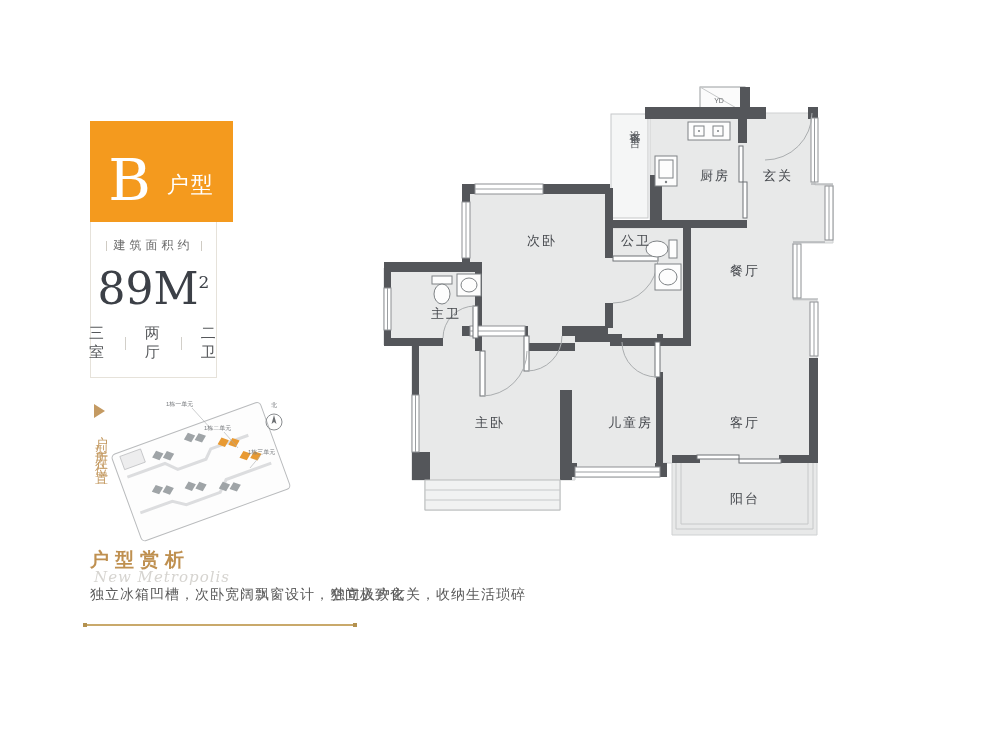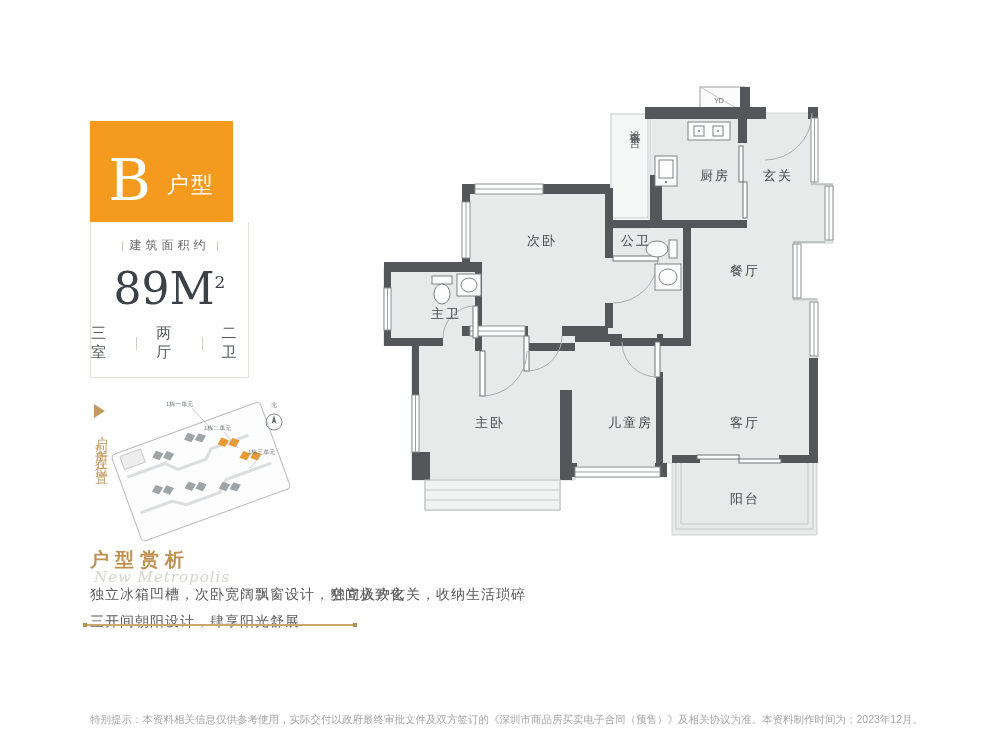--- a/index.html
+++ b/index.html
@@ -3,21 +3,21 @@
 <meta charset="utf-8">
 <style>
   html,body{margin:0;padding:0;}
   .page{position:relative;width:1000px;height:736px;background:#ffffff;overflow:hidden;
         font-family:"Liberation Sans",sans-serif;color:#555;}
   
   .type-box{position:absolute;left:90px;top:121px;width:143px;height:101px;background:#f49a1e;
             display:flex;align-items:flex-end;justify-content:center;gap:9px;padding-bottom:16px;box-sizing:border-box;}
   .type-letter{font-family:"DejaVu Serif",serif;font-size:58px;line-height:0.9;color:#fff;font-weight:400;}
   .type-word{font-size:22px;color:#fff;letter-spacing:2px;margin-bottom:6px;margin-left:7px;}
-  .area-box{position:absolute;left:90px;top:222px;width:159px;height:156px;border:1px solid #e6e2da;border-top:none;
+  .area-box{position:absolute;left:90px;top:222px;width:127px;height:156px;border:1px solid #e6e2da;border-top:none;
             box-sizing:border-box;display:flex;flex-direction:column;align-items:center;justify-content:center;gap:13px;}
   .area-caption{display:flex;align-items:center;gap:7px;font-size:12px;color:#6b6b6b;letter-spacing:4px;}
   .tick{width:1px;height:10px;background:#cfcbc3;}
   .area-value{font-family:"DejaVu Serif",serif;font-size:44px;color:#3c4047;line-height:1;text-align:center;}
   .area-value sup{font-size:17px;}
   .layout-row{display:flex;align-items:center;gap:19px;font-size:15px;color:#55575a;letter-spacing:2px;}
   .vsep{width:1px;height:13px;background:#d2cfc9;}
   
   .loc-arrow{position:absolute;left:94px;top:404px;width:0;height:0;
              border-left:11px solid #c49a62;border-top:7px solid transparent;border-bottom:7px solid transparent;}
@@ -263,22 +263,20 @@
     <text x="233" y="349" class="rlabel">儿童房</text>
     <text x="355" y="349" class="rlabel">客厅</text>
     <text x="355" y="425" class="rlabel">阳台</text>
   </svg>
   <div class="plat-label">设备平台</div>
 
   <div class="ana-watermark">New Metropolis</div>
   <div class="ana-title">户型赏析</div>
   <div class="bullets left">
     <div>独立冰箱凹槽，次卧宽阔飘窗设计，空间极致化</div>
-    <div>三开间朝阳设计，肆享阳光舒展</div>
   </div>
   <div class="bullets right">
     <div>独立入户玄关，收纳生活琐碎</div>
   </div>
   <div class="gold-line"></div>
 
-  <p class="fine special">特别提示：本资料相关信息仅供参考使用，实际交付以政府最终审批文件及双方签订的《深圳市商品房买卖电子合同（预售）》及相关协议为准。本资料制作时间为：2023年12月。</p>
 
 </div>
 
 </body></html>

